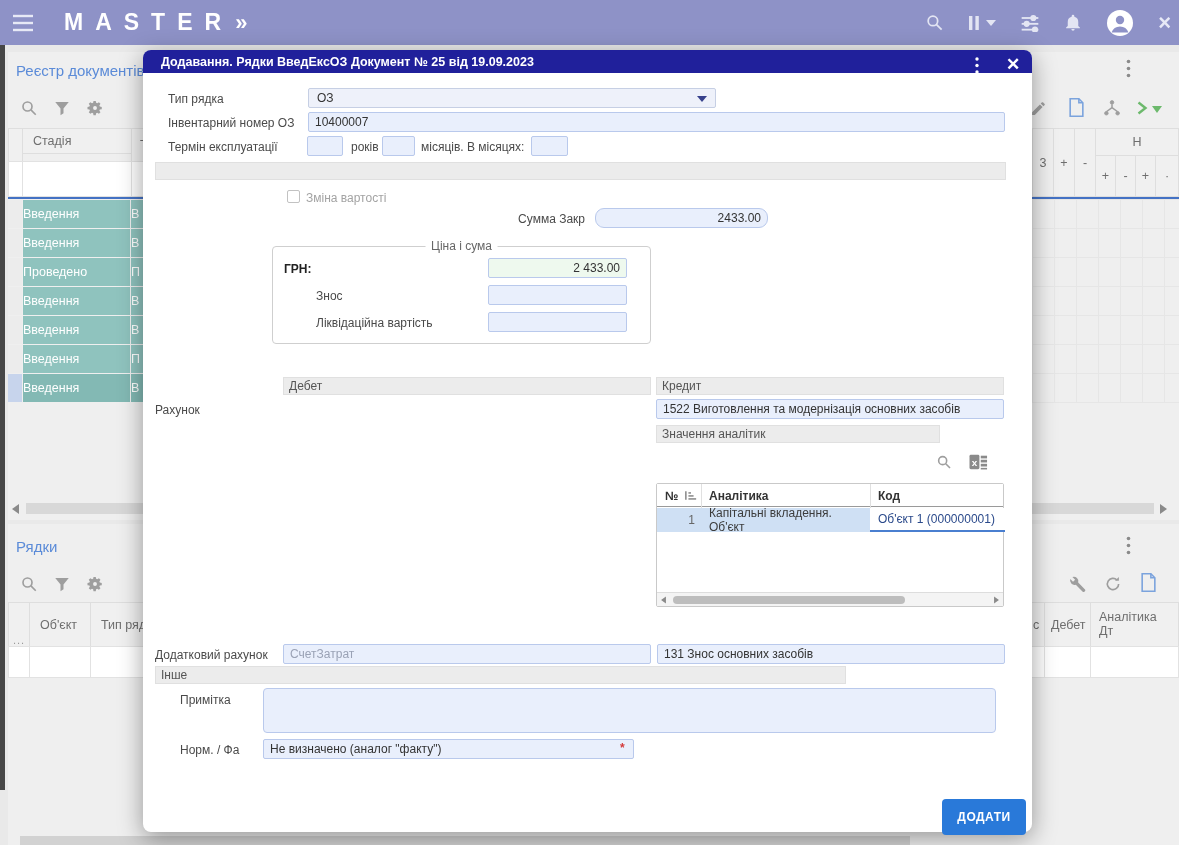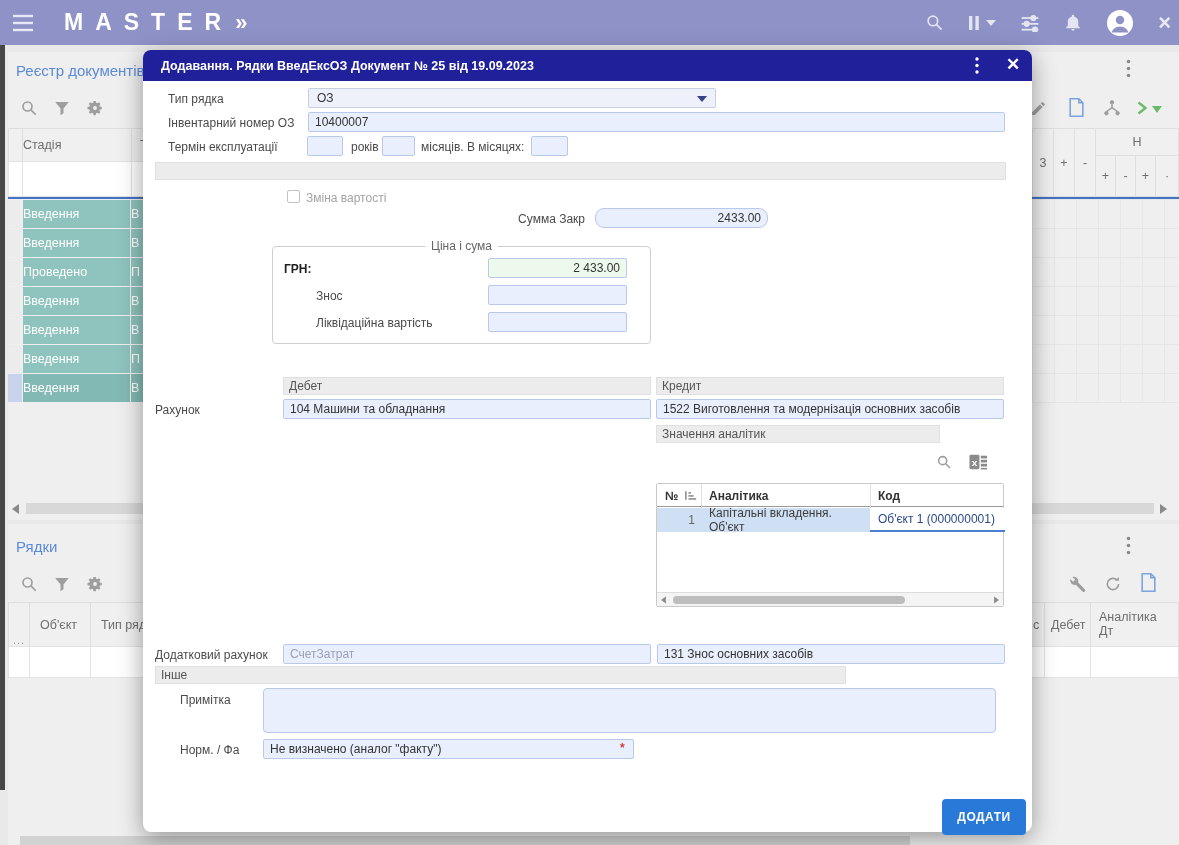--- a/index.html
+++ b/index.html
@@ -29,21 +29,21 @@
   .row-gutter { position:absolute; background:#ececec; }
 
   .scroll-track { position:absolute; background:#d8d8d8; }
   .tri-left { width:0; height:0; border-top:5px solid transparent; border-bottom:5px solid transparent; border-right:7px solid #8a8a8a; }
   .tri-right { width:0; height:0; border-top:5px solid transparent; border-bottom:5px solid transparent; border-left:7px solid #8a8a8a; }
   .tri-down-green { width:0; height:0; border-left:5px solid transparent; border-right:5px solid transparent; border-top:7px solid #6cb96c; }
   .tri-down-navy { width:0; height:0; border-left:5px solid transparent; border-right:5px solid transparent; border-top:6px solid #37418c; }
 
   
   .modal { position:absolute; left:143px; top:50px; width:889px; height:782px; background:#ffffff; border-radius:8px; box-shadow:0 6px 24px rgba(0,0,0,.38); z-index:10; }
-  .modal-header { position:absolute; left:0; top:0; width:100%; height:31px; background:#20209b; border-radius:8px 8px 0 0; display:flex; align-items:center; }
+  .modal-header { position:absolute; left:0; top:0; width:100%; height:23px; background:#20209b; border-radius:8px 8px 0 0; display:flex; align-items:center; }
   .modal-title { color:#ffffff; font-size:12.5px; font-weight:bold; margin-left:18px; }
   .lbl { position:absolute; font-size:12px; color:#4a4a4a;text-align:right; }
   .inp { position:absolute; height:20px; background:#e9effc; border:1px solid #b9c9ec; border-radius:2px; font-family:"Liberation Sans",sans-serif; font-size:12px; color:#333; padding:0 6px; }
   .inp.right { text-align:right; }
   .inp::placeholder { color:#9aa2b5; }
   .selectbox { position:absolute; height:20px; background:#eef1fa; border:1px solid #c6cfe4; border-radius:2px; font-size:12px; color:#333; display:flex; align-items:center; padding:0 8px; }
   .secbar { position:absolute; height:18px; background:#ececec; border:1px solid #e0e0e0; font-size:12px; color:#555; display:flex; align-items:center; padding-left:5px; }
   .fieldsetbox { position:absolute; border:1px solid #cfcfcf; border-radius:4px; }
   .legend { position:absolute; top:-8px; left:50%; transform:translateX(-50%); background:#ffffff; padding:0 6px; font-size:12px; color:#666; white-space:nowrap; }
   .btn-primary { position:absolute; background:#2979d9; color:#ffffff; border:none; border-radius:4px; font-family:"Liberation Sans",sans-serif; font-size:12px; font-weight:bold; letter-spacing:.5px; cursor:pointer; }
@@ -182,21 +182,21 @@
   <span class="icon abs" style="left:1136px;top:101px">
     <svg width="12" height="14" viewBox="0 0 12 14">
         <path d="M2.5 1.5 9.5 7l-7 5.5" fill="none" stroke="#6cb96c" stroke-width="2.4"></path>
       </svg>
   </span>
   <span class="abs tri-down-green" style="left:1152px;top:106px"></span>
 
   <div class="hdr-cell" style="left:8px;top:128px;width:15px;height:69px;display:flex;align-items:flex-end;justify-content:center">
       <span class="gutter-dots">...</span>
     </div>
-  <div class="hdr-cell" style="left:22px;top:128px;width:110px;height:34px;display:flex;align-items:center;">Стадія</div>
+  <div class="hdr-cell" style="left:22px;top:128px;width:110px;height:26px;display:flex;align-items:center;padding-left:10px">Стадія</div>
   <div class="hdr-cell" style="left:131px;top:128px;width:60px;height:34px;display:flex;align-items:center;padding-left:8px">Т</div>
   <div class="filter-cell" style="left:8px;top:161px;width:15px;height:36px"></div>
   <div class="filter-cell" style="left:22px;top:161px;width:110px;height:36px"></div>
   <div class="filter-cell" style="left:131px;top:161px;width:60px;height:36px"></div>
 
   <div class="hdr-cell" style="left:1032px;top:128px;width:22px;height:69px;display:flex;align-items:center;justify-content:center">3</div>
   <div class="hdr-cell" style="left:1053px;top:128px;width:22px;height:69px;display:flex;align-items:center;justify-content:center">+</div>
   <div class="hdr-cell" style="left:1074px;top:128px;width:22px;height:69px;display:flex;align-items:center;justify-content:center">-</div>
   <div class="hdr-cell" style="left:1095px;top:128px;width:84px;height:28px;display:flex;align-items:center;justify-content:center">H</div>
   <div class="hdr-cell" style="left:1095px;top:155px;width:21px;height:42px;display:flex;align-items:center;justify-content:center">+</div>
@@ -351,21 +351,20 @@
       <input class="inp right" style="left: 215px; top: 11px; width: 139px; background: rgb(238, 249, 238);" value="2 433.00">
       <span class="lbl" style="left:43px;top:42px">Знос</span>
       <input class="inp" style="left: 215px; top: 38px; width: 139px;">
       <span class="lbl" style="left:43px;top:69px">Ліквідаційна вартість</span>
       <input class="inp" style="left: 215px; top: 65px; width: 139px;">
     </div>
 
     <div class="secbar" style="left:140px;top:327px;width:368px">Дебет</div>
     <div class="secbar" style="left:513px;top:327px;width:348px">Кредит</div>
     <span class="lbl" style="left:12px;top:353px">Рахунок</span>
-    <input class="inp" style="left: 140px; top: 349px; width: 368px;" readonly="" value="104 Машини та обладнання">
     <input class="inp" style="left: 513px; top: 349px; width: 348px;" readonly="" value="1522 Виготовлення та модернізація основних засобів">
 
     <div class="secbar" style="left:513px;top:375px;width:284px">Значення аналітик</div>
 
     <span class="icon tool-ic abs" style="left:793px;top:404px">
       <svg width="16" height="16" viewBox="0 0 24 24">
           <circle cx="10" cy="10" r="6" fill="none" stroke="currentColor" stroke-width="2.4"></circle>
           <line x1="14.6" y1="14.6" x2="21" y2="21" stroke="currentColor" stroke-width="2.4"></line>
         </svg>
     </span>

